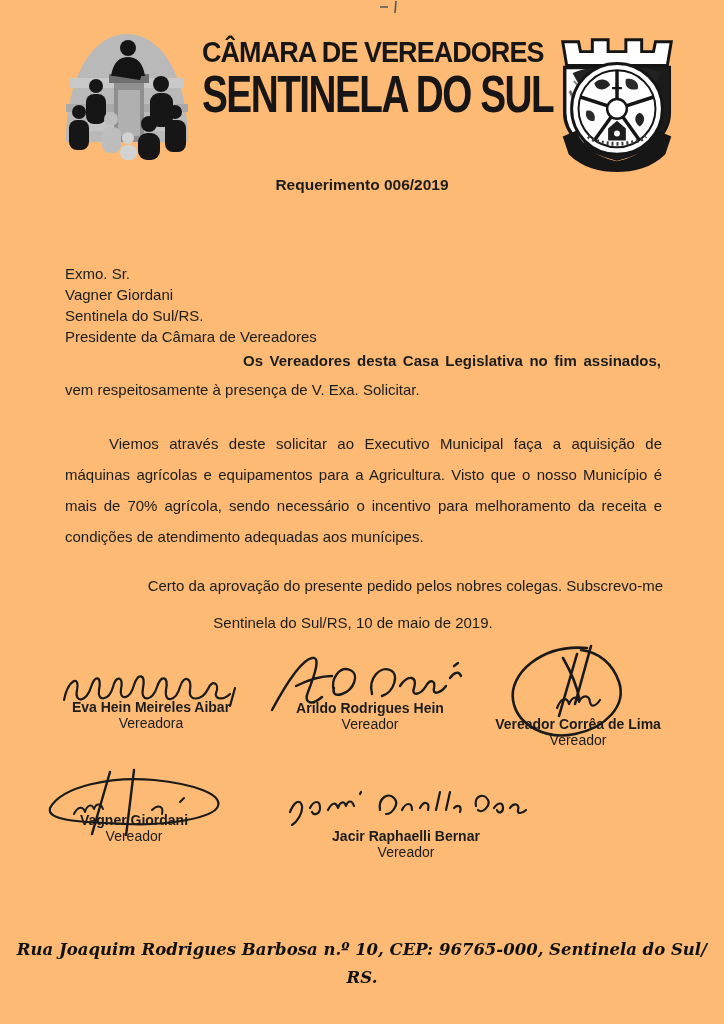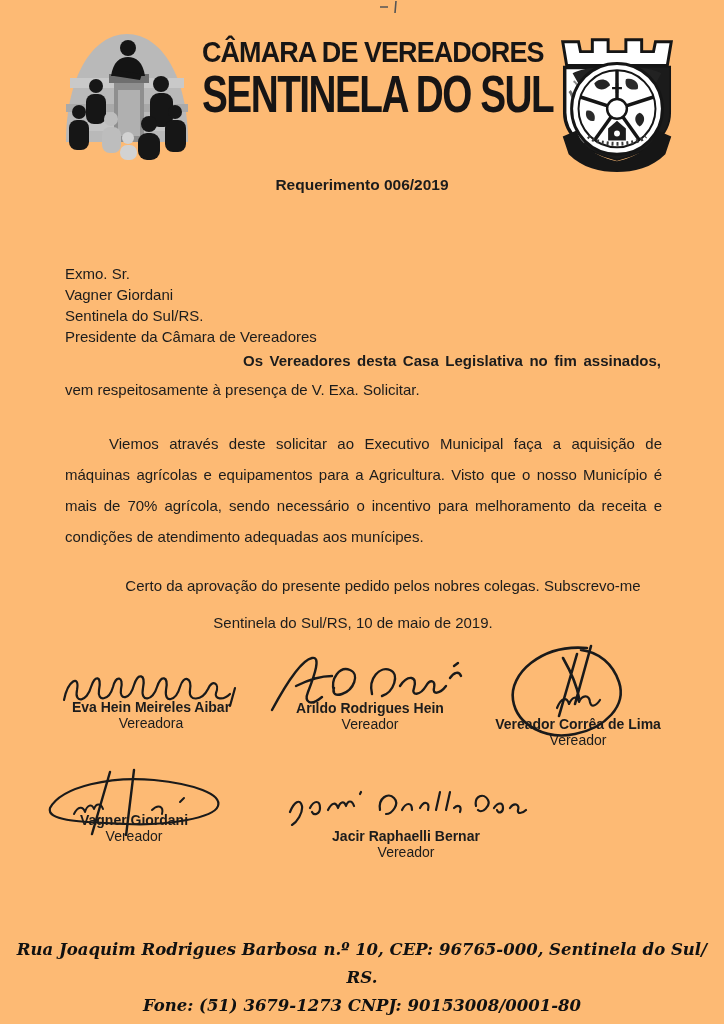--- a/index.html
+++ b/index.html
@@ -27,21 +27,21 @@
 
   .doc-title { left:0; top:176px; width:724px; text-align:center;
     font-size:15.5px; font-weight:bold; }
 
   .recipient { left:65px; top:227px; font-size:15px; line-height:21px;margin-top:36px; }
   .recipient div { white-space:nowrap; }
 
   .para { font-size:15px; text-align:justify; }
   .p1 { left:65px; top:346px; width:596px; line-height:29px; text-indent:178px; }
   .p2 { left:65px; top:428px; width:597px; line-height:31px; text-indent:44px; }
-  .p3 { left:103px; top:577px; width:560px; text-align:center; }
+  .p3 { left:103px; top:577px; width:560px; text-align:right; }
   .date-line { left:0; top:614px; width:706px; text-align:center; font-size:15px; }
 
   .sig-block { text-align:center; }
   .sig-block svg { display:block; margin:0 auto; }
   .sig-name { font-size:14px; font-weight:bold; white-space:nowrap; }
   .sig-role { font-size:14px; }
 
   .footer { left:0; top:936px; width:724px; text-align:center;
     font-family:"DejaVu Serif", serif; font-style:italic; font-weight:600;
     font-size:16.5px; line-height:28px; color:#111; }
@@ -197,16 +197,15 @@
       <path class="ink" stroke-width="2.2" d="M6,30 C10,20 16,16 18,24 C19,31 13,40 8,43 M26,26 C30,18 36,18 36,26 C36,32 30,34 28,30 M44,28 C48,20 52,20 54,26 C56,20 60,18 62,24 C64,18 68,18 70,24 M76,12 L77,10"></path>
       <path class="ink" stroke-width="2.2" d="M96,28 C94,16 104,10 110,16 C116,22 108,32 102,32 M118,28 C122,20 128,20 128,28 M136,26 C140,18 146,20 144,28 M152,28 L156,10 M162,28 L166,10 M170,26 C174,22 178,24 176,30"></path>
       <path class="ink" stroke-width="2.2" d="M192,24 C190,14 200,10 204,18 C207,24 198,32 194,28 M210,26 C214,20 219,20 219,26 C219,31 214,32 213,28 M226,26 C230,20 236,22 234,28 C233,32 238,32 242,28"></path>
     </svg>
     <div class="sig-name">Jacir Raphaelli Bernar</div>
     <div class="sig-role">Vereador</div>
   </div>
 
   <div class="abs footer">
     <div>Rua Joaquim Rodrigues Barbosa n.º 10, CEP: 96765-000,  Sentinela do Sul/ RS.</div>
-    <div>Fone: (51) 3679-1273 CNPJ: 90153008/0001-80</div>
   </div>
 
 </div>
 
 </body></html>

